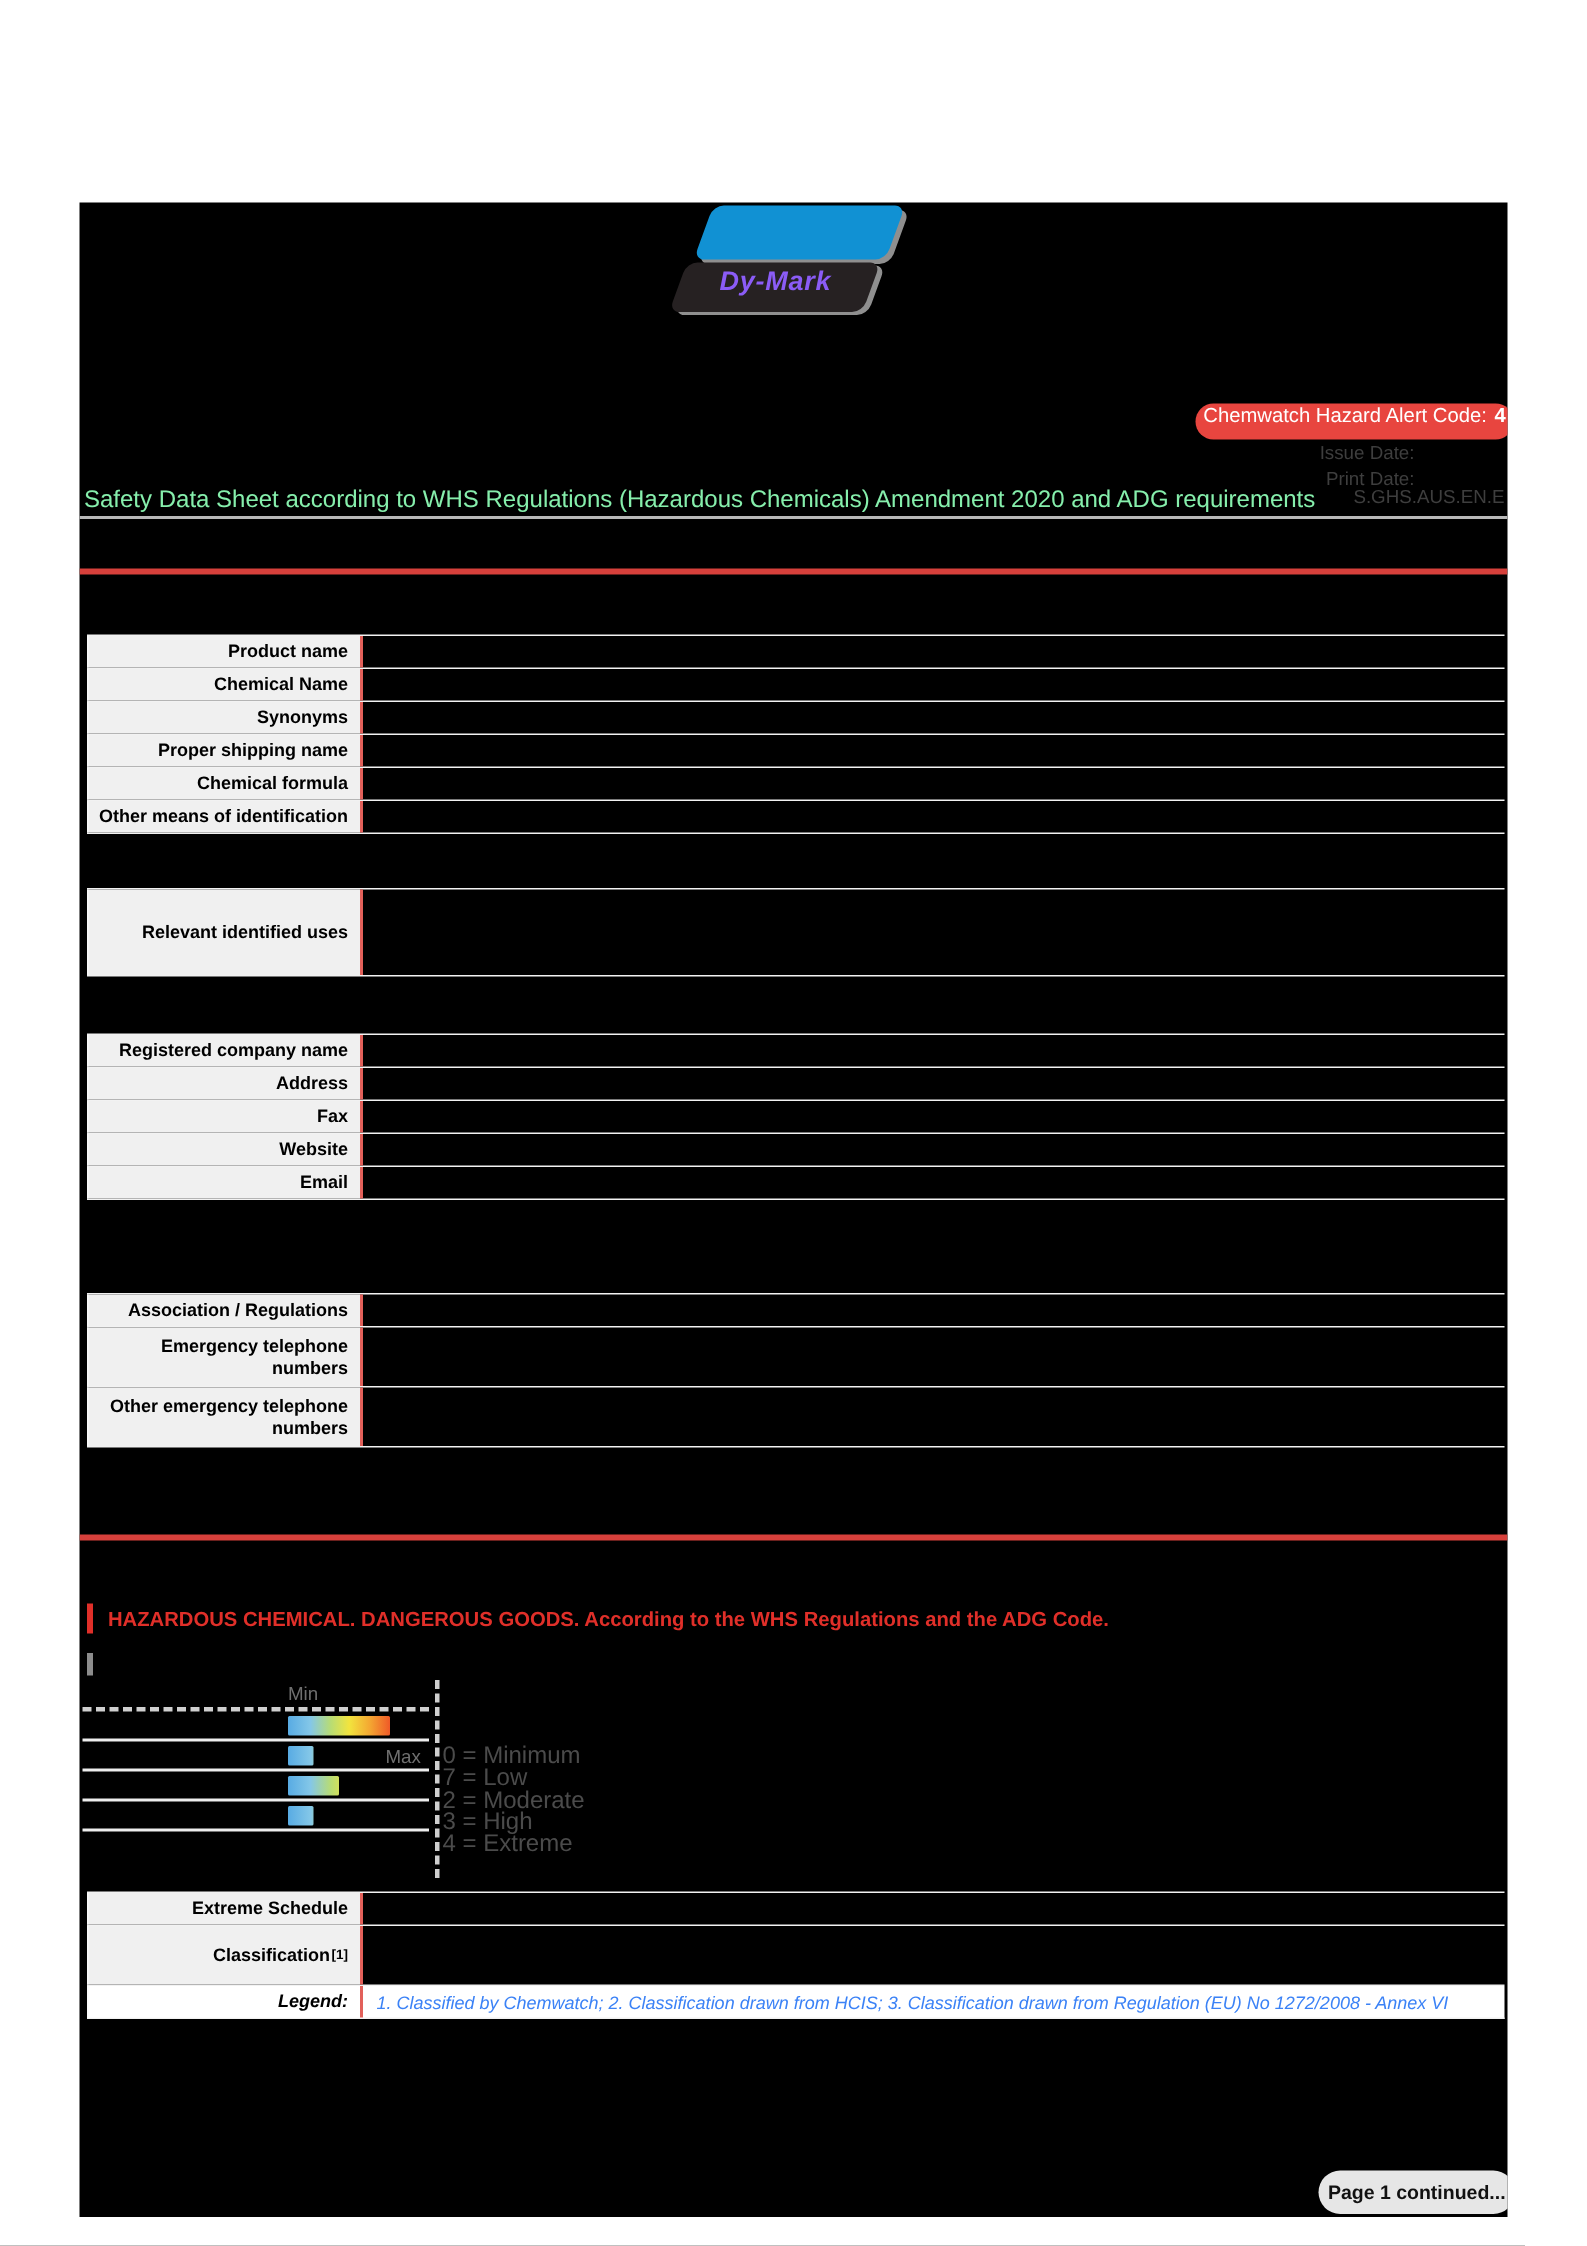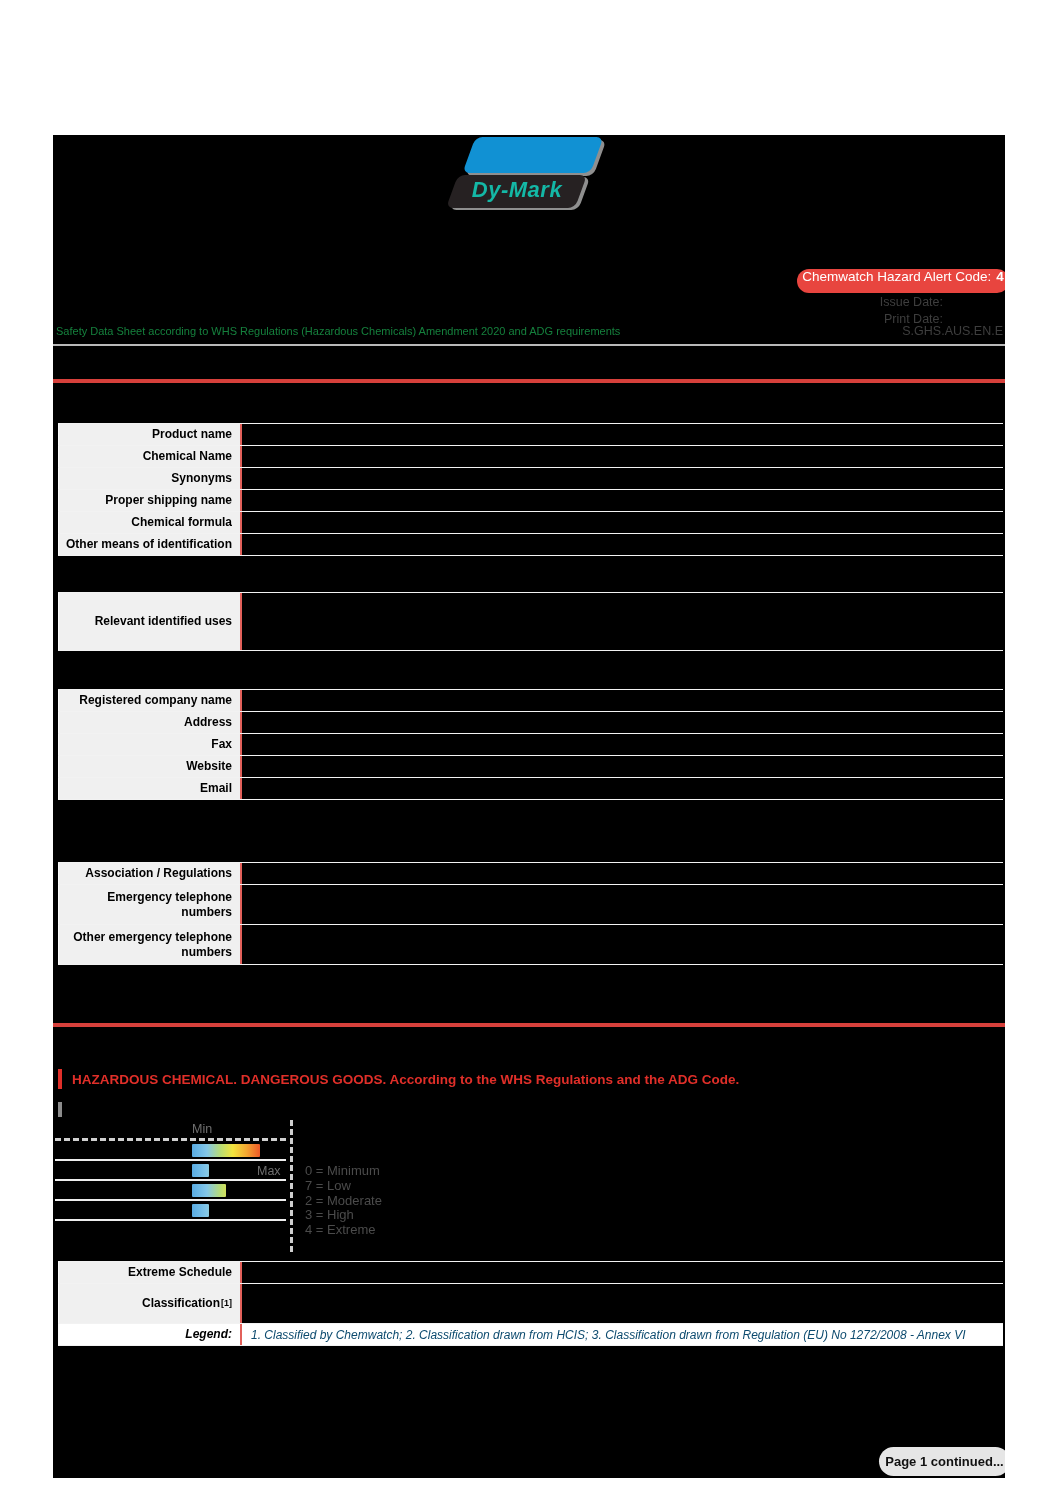--- a/index.html
+++ b/index.html
@@ -21,42 +21,42 @@
     transform:skewX(-20deg); border-radius:7px;
     box-shadow:4px 3px 0 #8f8f8f;
   }
   .logo-dark {
     position:absolute; left:3px; top:40px; width:129px; height:33px;
     background:#262122; transform:skewX(-20deg); border-radius:7px;
     box-shadow:4px 2px 0 #8f8f8f;
   }
   .logo-text {
     position:absolute; left:12px; top:42px; width:112px; text-align:center;
-    color:#14b8a6; font-size:22px; font-weight:bold; font-style:italic;
+    color:#8b5cf6; font-size:18px; font-weight:bold; font-style:italic;
     letter-spacing:0.5px; white-space:nowrap;
   }
 
   
   .hazard-badge {
     position:absolute; left:744px; top:134px; width:212px; height:24px;
     border-radius:12px; color:#fff; font-size:13.5px;
     display:flex; justify-content:center; gap:5px;
     white-space:nowrap;
   }
   .hazard-badge b { font-weight:bold; }
   .dates {
     position:absolute; right:62px; top:159px; text-align:right;
     color:#3e3e3e; font-size:12.5px; line-height:17px;
   }
   .doc-code {
     position:absolute; right:2px; top:189px; text-align:right;
     color:#3e3e3e; font-size:12.5px;
   }
   .subtitle {
-    position:absolute; left:3px; top:190px; color:#15803d; font-size:11px;
+    position:absolute; left:3px; top:190px; color:#86efac; font-size:16px;
   }
   .gray-rule { position:absolute; left:0; top:209px; width:952px; height:2px; background:#b8b8b8; }
 
   .red-rule { position:absolute; left:0; width:952px; height:4px; }
   .red-rule.r1 { top:244px; }
   .red-rule.r2 { top:888px; }
 
   
   .kv-table { position:absolute; left:5px; width:945px; border-top:1px solid #f2f2f2; }
   .kv-row { display:flex; border-bottom:1px solid #f2f2f2; min-height:22px; }
@@ -67,21 +67,21 @@
     text-align:right; padding:2px 8px 2px 6px; line-height:15px;
   }
   .kv-label sup { font-size:9px; font-weight:bold; margin-left:1px; }
   .kv-sep { width:2px; background:#e2605a; }
   .kv-value { flex:1; }
   .row-tall  { min-height:40px; }
   .row-uses  { min-height:58px; }
   .legend-row { background:#fff; }
   .legend-row .kv-label { background:#fff; font-style:italic; }
   .legend-row .kv-value {
-    color:#0c4a6e; font-size:12px; font-style:italic;
+    color:#3b82f6; font-size:12px; font-style:italic;
     display:flex; align-items:center; padding:2px 6px 2px 9px; line-height:14px;
   }
   .t-product   { top:288px; }
   .t-uses      { top:457px; }
   .t-supplier  { top:554px; }
   .t-emergency { top:727px; }
   .t-poisons   { top:1126px; }
 
   
   .statement {
@@ -104,22 +104,22 @@
   .rating-row::after {
     content:""; position:absolute; left:0; bottom:0; width:100%; height:2px; background:#ededed;
   }
   .rating-bar {
     position:absolute; left:137px; top:3px; height:13px; border-radius:1px;
     background-image:linear-gradient(90deg,#58abe3 0%,#84c7e8 22%,#b8dc74 42%,#f2e43e 60%,#f4a832 80%,#ef5a28 100%);
     background-size:68px 13px; background-repeat:no-repeat;
   }
   .vdash { position:absolute; left:237px; top:985px; height:132px; border-left:3px dashed #cfcfcf; }
   .scale-legend {
-    position:absolute; left:252px; top:1029px;
-    color:#4b4b4b; font-size:13px; line-height:14.8px;
+    position:absolute; left:242px; top:1029px;
+    color:#4b4b4b; font-size:16px; line-height:14.8px;
   }
 
   
   .page-badge {
     position:absolute; left:826px; top:1312px; width:131px; height:29px;
     background:#e6e6e6; border-radius:15px;
     color:#111; font-size:13px; font-weight:bold;
     display:flex; align-items:center; justify-content:center;
   }
 </style>

